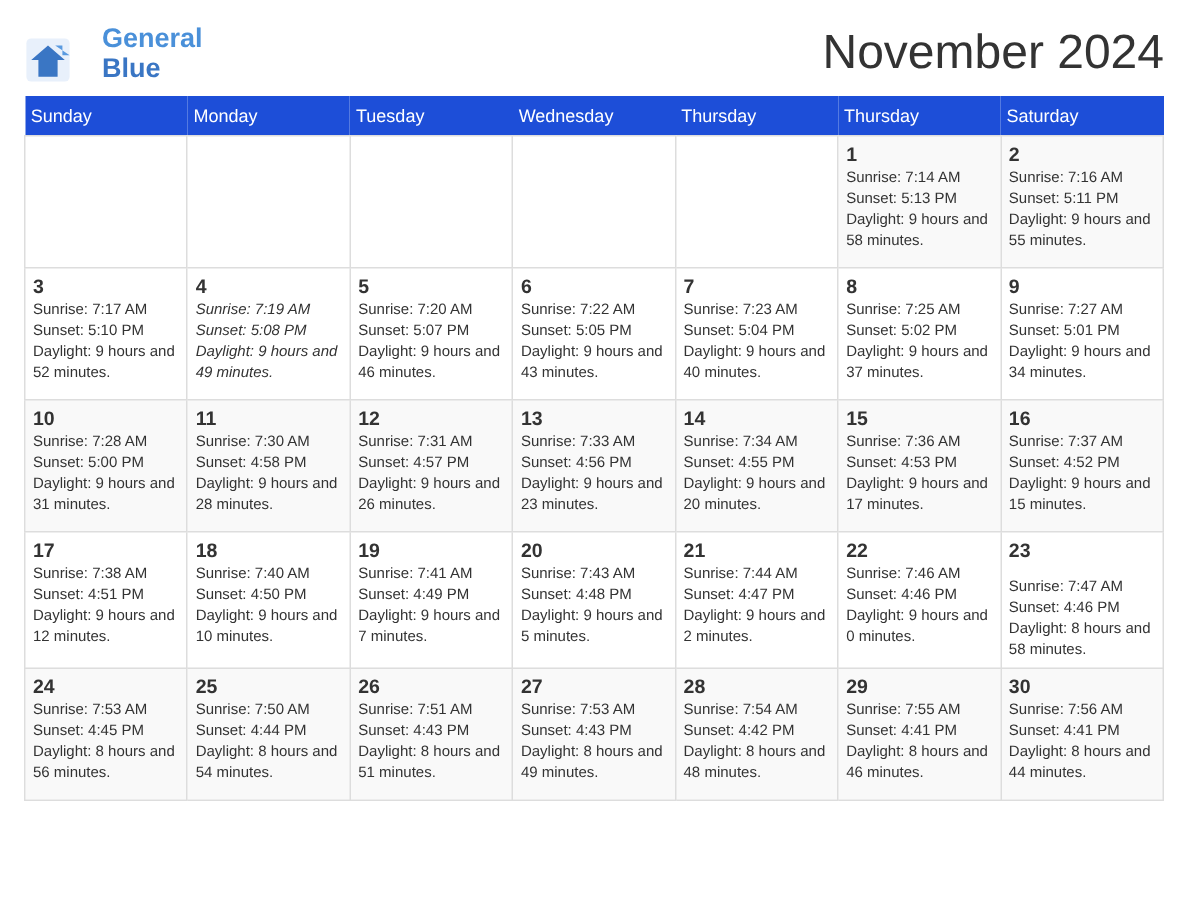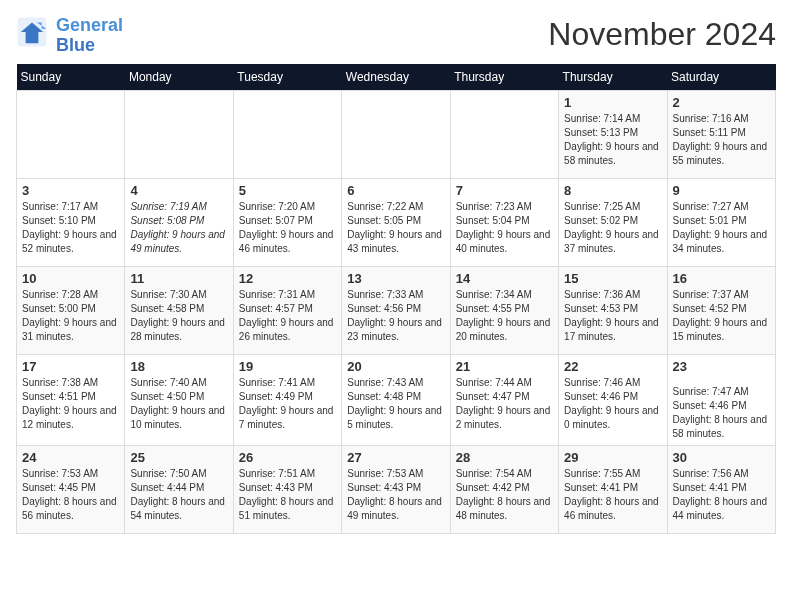--- a/index.html
+++ b/index.html
@@ -11,22 +11,22 @@
       padding: 16px;
     }
     .header-area {
       display: flex;
       justify-content: space-between;
       align-items: flex-start;
       margin-bottom: 8px;
     }
     .logo {
       display: flex;
-      align-items: flex-start;
-      gap: 8px;
+      align-items: flex-end;
+      gap: 20px;
     }
     .logo-text {
       font-size: 18px;
       font-weight: bold;
       color: #333;
       line-height: 1.1;
     }
     .logo-text span {
       color: #4a90d9;
     }
@@ -45,21 +45,21 @@
     .location {
       font-size: 14px;
       color: #555;
     }
     table {
       width: 100%;
       border-collapse: collapse;
       font-size: 11px;
     }
     thead tr th {
-      background: #0f172a;
+      background: #1d4ed8;
       color: #fff;
       padding: 6px 4px;
       text-align: left;
       font-size: 12px;
       font-weight: normal;
     }
     tbody tr td {
       border: 1px solid #ddd;
       vertical-align: top;
       padding: 4px 5px;

